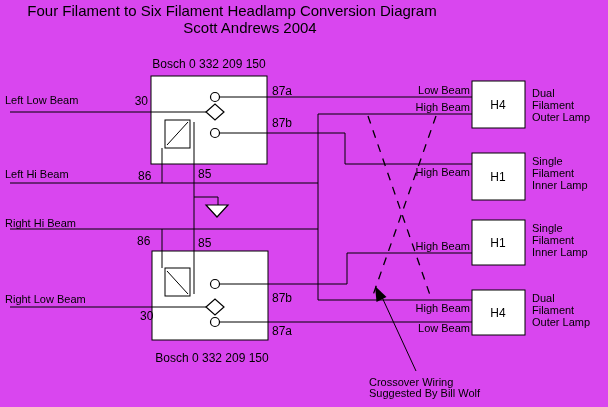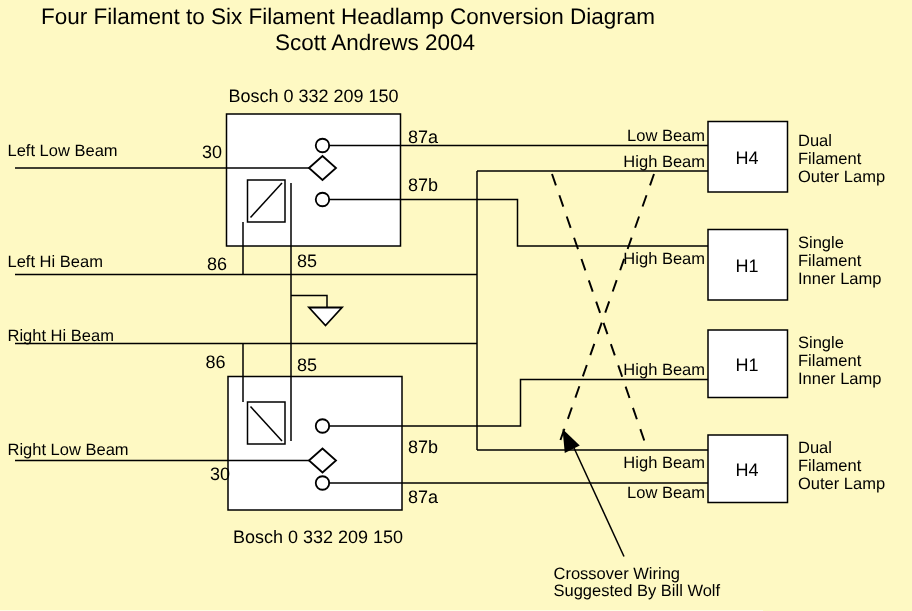--- a/index.html
+++ b/index.html
@@ -4,21 +4,21 @@
 <style>
   html, body {
     margin: 0;
     padding: 0;
     background: #ffffff;
   }
   .canvas {
     position: relative;
     width: 608px;
     height: 407px;
-    background: #fef9c3;
+    background: #d946ef;
     font-family: "Liberation Sans", sans-serif;
   }
   svg text {
     fill: #000000;
     font-family: "Liberation Sans", sans-serif;
   }
   .t-title  { font-size: 15px; }
   .t-label  { font-size: 11px; }
   .t-term   { font-size: 12px; }
   .t-bosch  { font-size: 12px; }

